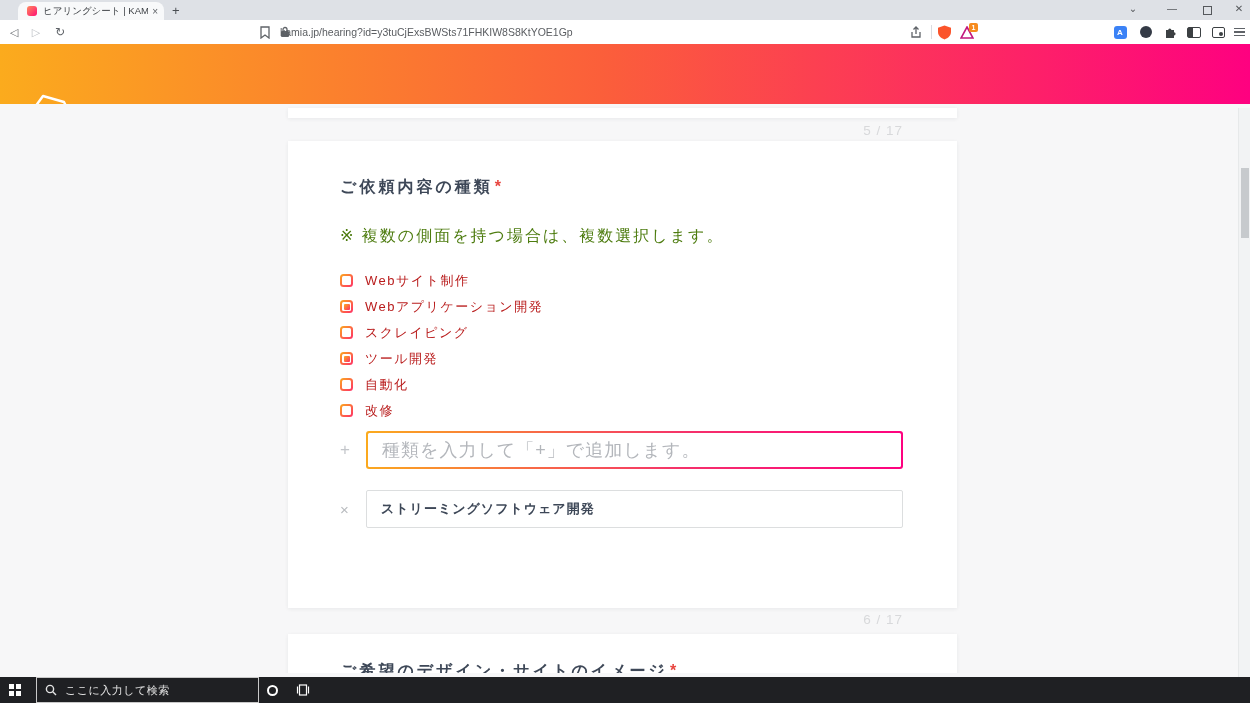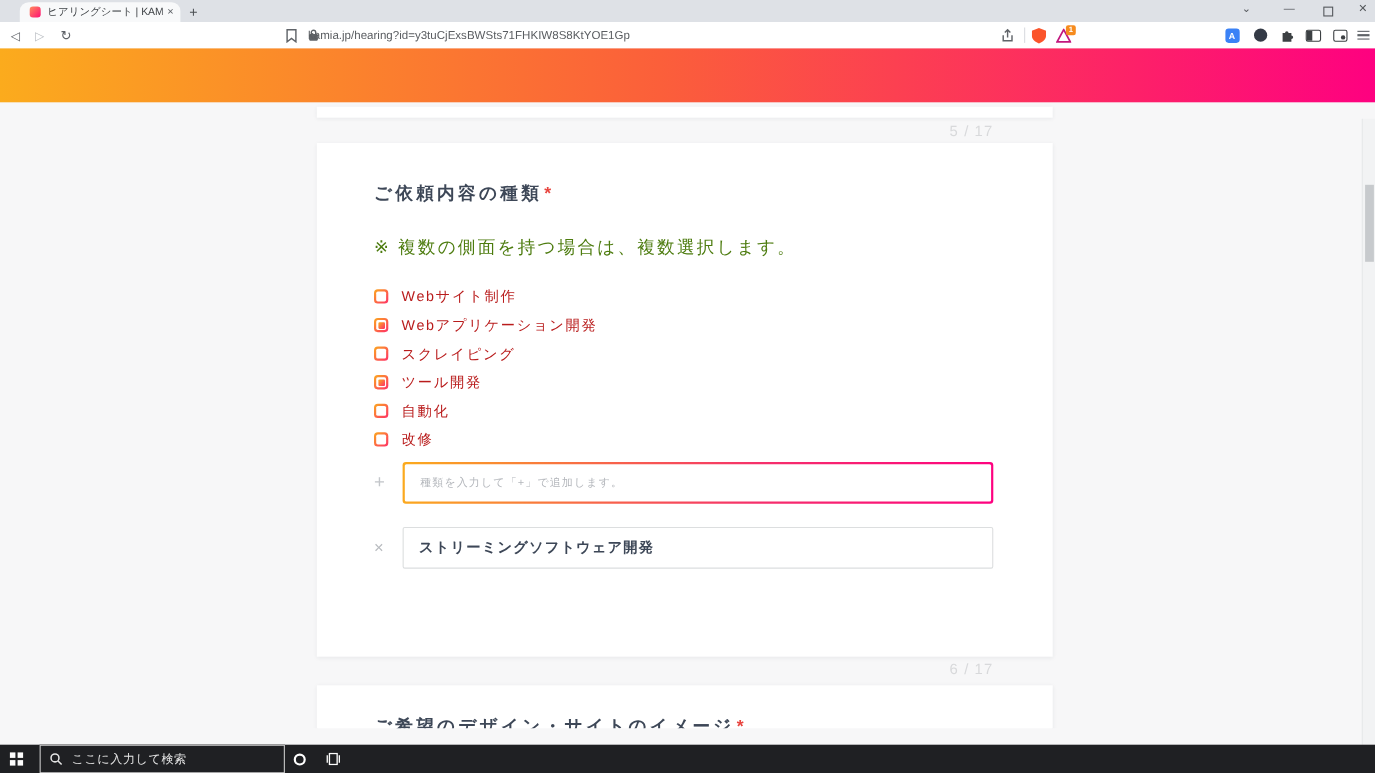--- a/index.html
+++ b/index.html
@@ -57,21 +57,21 @@
   .menu-bar { width:11px; height:1.5px; background:#5f6368; }
 
   
   #site-header { left:0; top:44px; width:1250px; height:64px;
     background:linear-gradient(90deg,#fbab1d 0%,#fb5f3a 48%,#fe0180 100%); }
   #brand-logo { left:22px; top:50px; }
   #brand-text { left:92px; top:63px; font-size:21px; font-weight:700; letter-spacing:7px;
     color:transparent; -webkit-text-stroke:1.1px #ffffff; }
 
   
-  #content { left:0; top:93px; width:1250px; height:569px; background:#f7f7f8; overflow:hidden; }
+  #content { left:0; top:104px; width:1250px; height:569px; background:#f7f7f8; overflow:hidden; }
   .card { position:absolute; left:288px; width:669px; background:#ffffff;
     box-shadow:0 1px 4px rgba(30,40,60,.07); }
   #prev-card-strip { top:4px; height:10px; }
   .page-indicator { position:absolute; left:288px; width:615px; text-align:right;
     font-size:13.5px; color:#d8d9db; letter-spacing:1px; }
   #indicator-5 { top:19px; }
   #indicator-6 { top:508px; }
   #card-main { top:37px; height:467px; padding:36px 54px 0 52px; }
   #card-next { top:530px; height:60px; padding:27px 54px 0 52px; overflow:hidden; }
 
@@ -89,21 +89,21 @@
   .cb-fill { width:6px; height:6px; border-radius:1px;
     background:linear-gradient(135deg,#fbaa1e,#ff2e68); opacity:0; }
   .opt-row.checked .cb-fill { opacity:1; }
   .opt-label { margin-left:12px; font-size:13px; color:#b91c1c; letter-spacing:1.5px; }
 
   #add-row { display:flex; align-items:center; margin-top:14px; }
   #plus-glyph { width:14px; font-size:17px; color:#c3c6ca; flex:none; }
   #add-border { margin-left:12px; width:538px; height:38px; border-radius:3px; padding:2px;
     background:linear-gradient(100deg,#fbab1d,#f5306b 60%,#fe0180); }
   #add-input { width:100%; height:100%; border:none; outline:none; background:#fff;
-    border-radius:1.5px; padding:0 14px; font-size:10px; color:#3d4757; letter-spacing:1px;
+    border-radius:1.5px; padding:0 14px; font-size:18px; color:#3d4757; letter-spacing:1px;
     font-family:inherit; }
   #add-input::placeholder { color:#b3b6bb; }
 
   .added-row { display:flex; align-items:center; margin-top:21px; }
   .remove-x { width:14px; font-size:15px; color:#b8bbbf; flex:none; cursor:pointer; }
   .added-box { margin-left:12px; width:538px; height:38px; border:1px solid #dcdedf;
     border-radius:2px; background:#fff; display:flex; align-items:center; padding:0 14px; }
   .added-text { font-size:13px; font-weight:700; color:#3d4757; letter-spacing:1px; }
 
   #next-title { font-size:16px; font-weight:700; color:#3d4757; letter-spacing:3px; }

